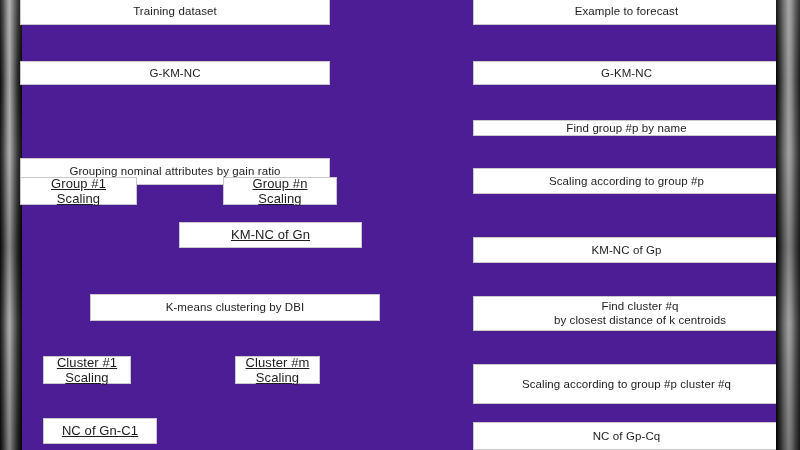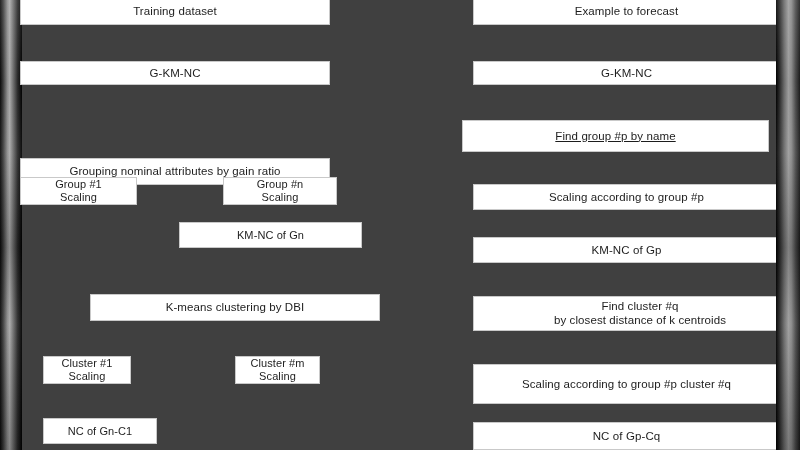--- a/index.html
+++ b/index.html
@@ -5,21 +5,21 @@
 <style>
   html, body {
     margin: 0;
     padding: 0;
     background: #000000;
   }
   #stage {
     position: relative;
     width: 800px;
     height: 450px;
-    background: #404040;
+    background: #4c1d95;
     overflow: hidden;
     font-family: "Liberation Sans", sans-serif;
   }
   
   .edge-band {
     position: absolute;
     top: 0;
     height: 450px;
     pointer-events: none;
   }
@@ -75,21 +75,22 @@
     letter-spacing: 0.1px;
     font-size: 11.5px;
     white-space: pre-line;
     padding: 0 3px;
     filter: blur(0.18px);
   }
   .node.two-line {
     line-height: 1.18;
   }
   .node.small {
-    font-size: 11px;
+    font-size: 13px;
+    text-decoration: underline;
   }
 </style>
 </head>
 <body>
 
 <div id="stage">
 
   <div class="edge-band left"></div>
 
   <div id="nodes-layer">
@@ -102,22 +103,22 @@
 Scaling</div>
       <div class="node small" style="left: 179px; top: 222px; width: 183px; height: 26px;">KM-NC of Gn</div>
       <div class="node" style="left: 78px; top: 294px; width: 290px; height: 27px; margin-left: 12px;">K-means clustering by DBI</div>
       <div class="node two-line small" style="left: 43px; top: 356px; width: 88px; height: 28px;">Cluster #1
 Scaling</div>
       <div class="node two-line small" style="left: 235px; top: 356px; width: 85px; height: 28px;">Cluster #m
 Scaling</div>
       <div class="node small" style="left: 43px; top: 418px; width: 114px; height: 26px;">NC of Gn-C1</div>
       <div class="node" style="left: 473px; top: -2px; width: 307px; height: 27px;">Example to forecast</div>
       <div class="node" style="left: 473px; top: 61px; width: 307px; height: 24px;">G-KM-NC</div>
-      <div class="node" style="left: 462px; top: 120px; width: 307px; height: 32px; text-decoration: underline;">Find group #p by name</div>
-      <div class="node" style="left: 473px; top: 184px; width: 307px; height: 26px;">Scaling according to group #p</div>
+      <div class="node" style="left: 473px; top: 120px; width: 307px; height: 16px;">Find group #p by name</div>
+      <div class="node" style="left: 473px; top: 168px; width: 307px; height: 26px;">Scaling according to group #p</div>
       <div class="node" style="left: 473px; top: 237px; width: 307px; height: 26px;">KM-NC of Gp</div>
       <div class="node two-line" style="left: 473px; top: 296px; width: 334px; height: 35px;">Find cluster #q
 by closest distance of  k centroids</div>
       <div class="node" style="left: 473px; top: 364px; width: 307px; height: 40px;">Scaling according to group #p cluster #q</div>
       <div class="node" style="left: 473px; top: 422px; width: 307px; height: 28px;">NC of Gp-Cq</div>
     </div>
 
   <div class="edge-band right"></div>
 
 </div>

